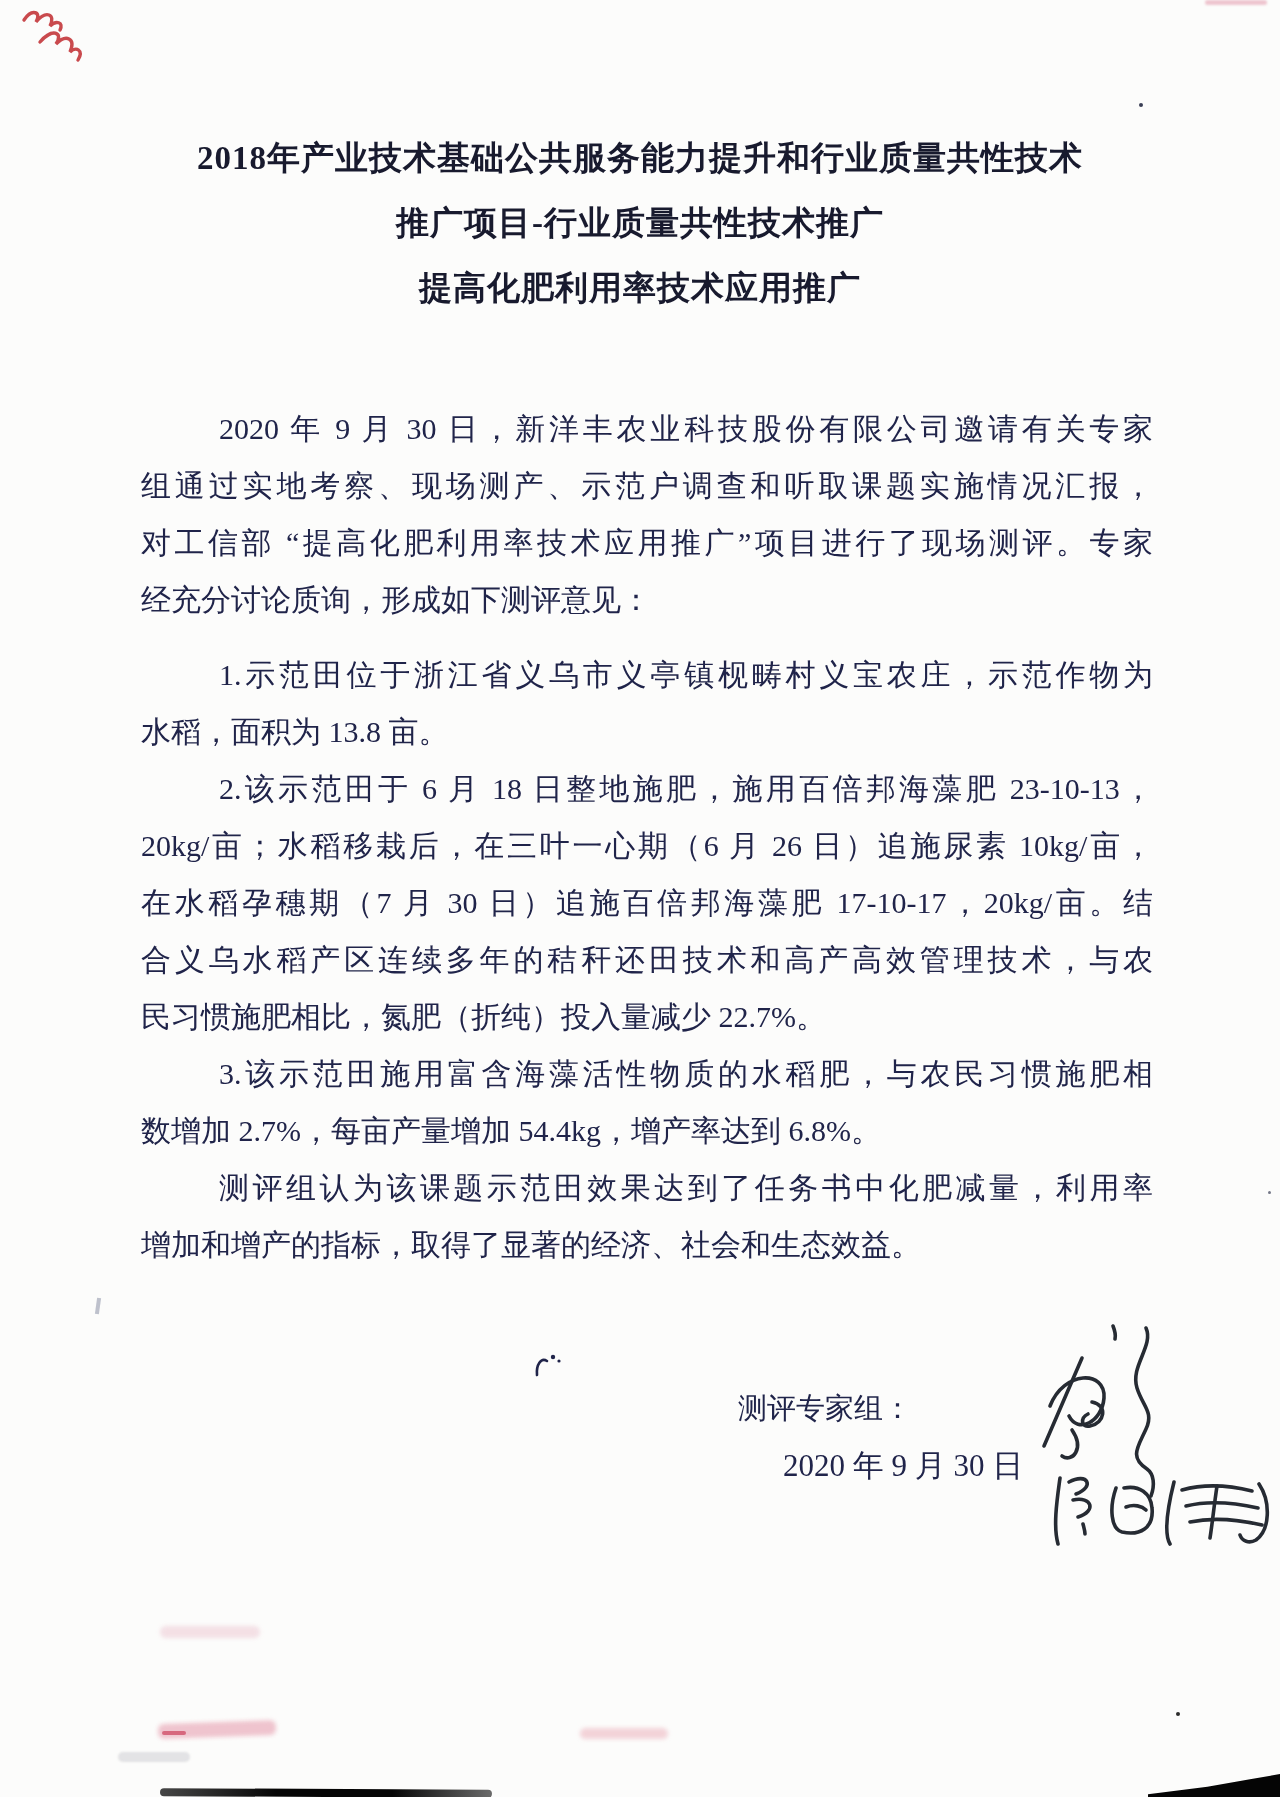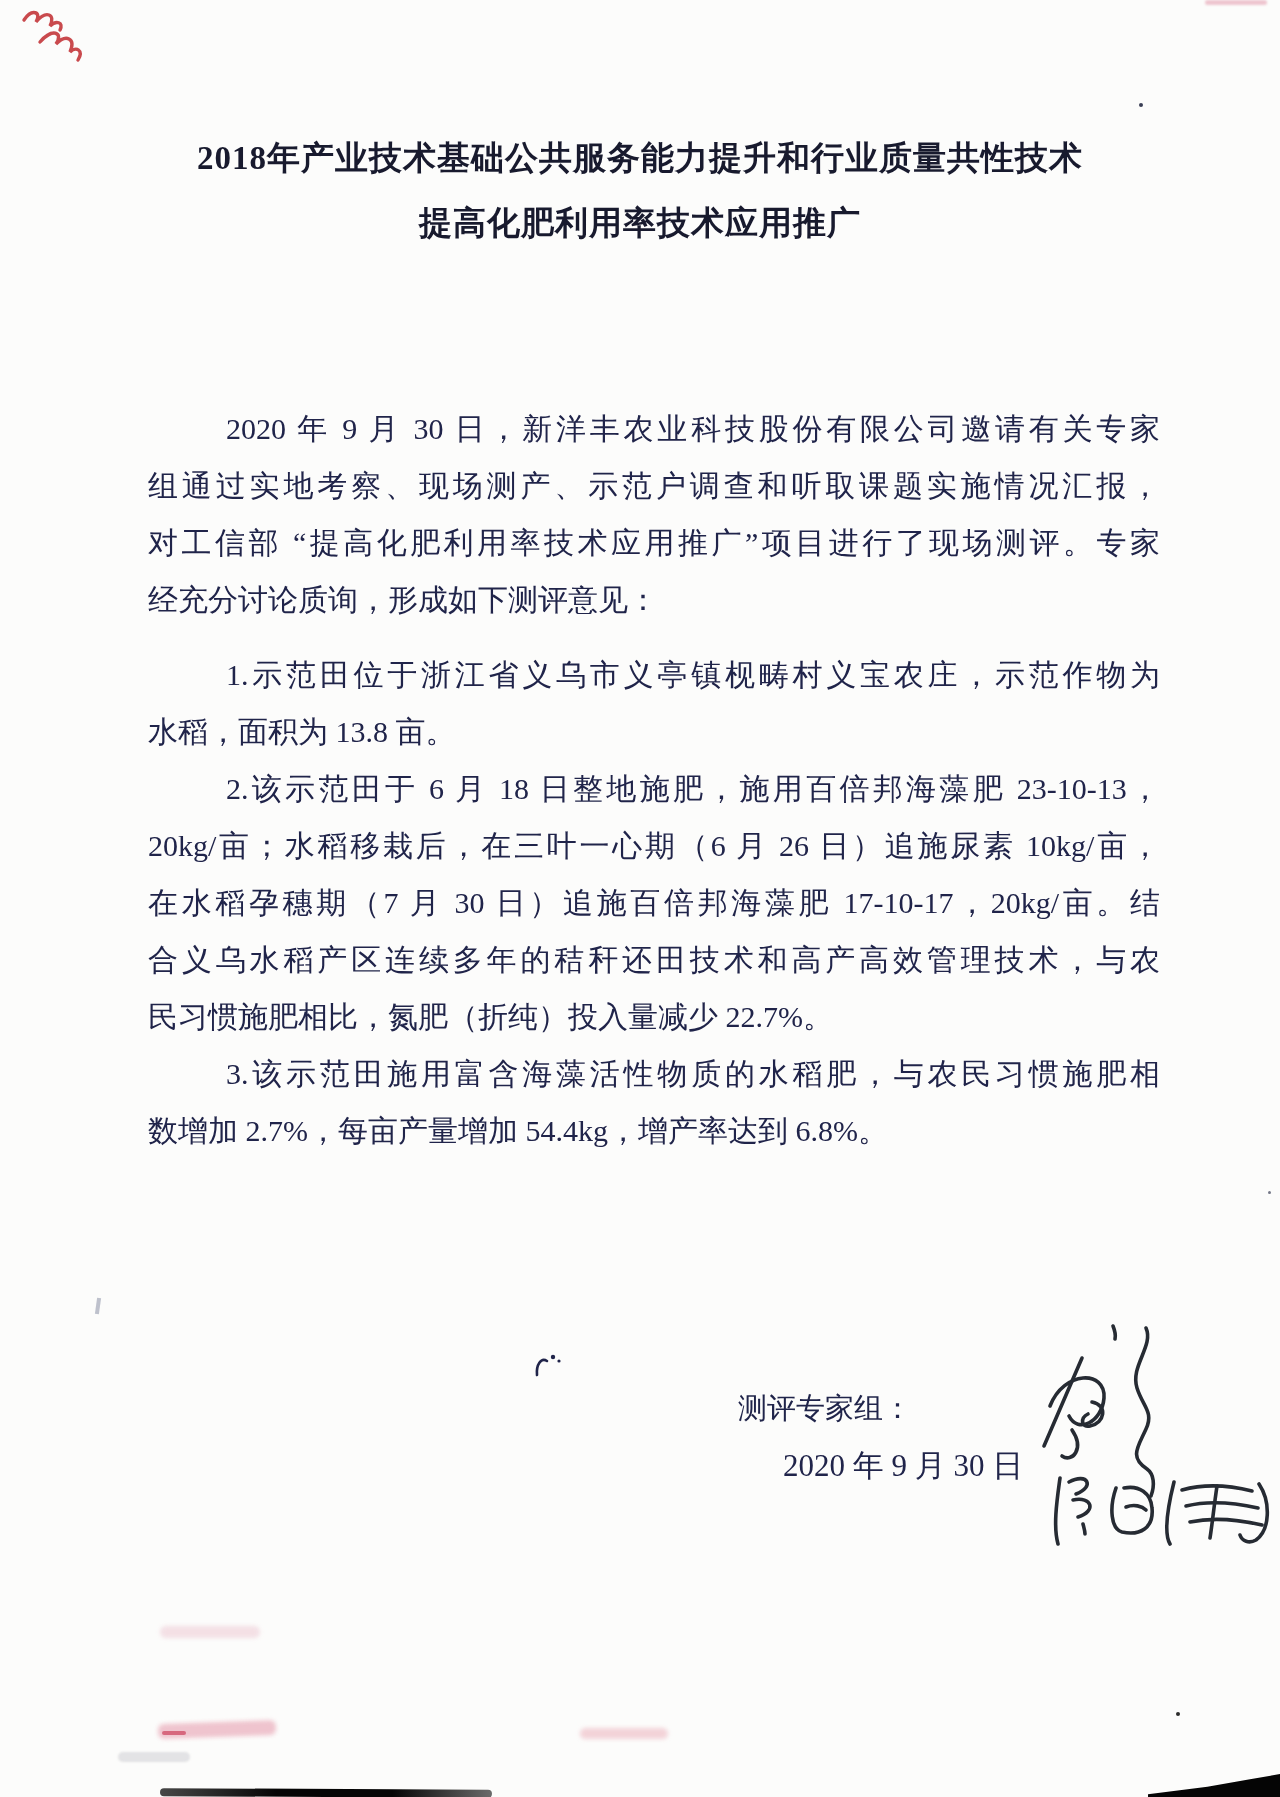--- a/index.html
+++ b/index.html
@@ -15,21 +15,21 @@
   }
   
   .titles {
     position:absolute; left:125px; top:126px; width:1030px;
     text-align:center; font-weight:bold; color:#181a2e;
   }
   .titles .t { line-height:65px; font-size:33px; letter-spacing:1px; }
   .titles .t4 { font-size:34px; letter-spacing:12px; }
   
   .bodytext {
-    position:absolute; left:148px; top:400px; width:1012px;
+    position:absolute; left:141px; top:400px; width:1012px;
     font-size:30px;
   }
   .line {
     line-height:57px;
     text-align:justify;
     text-align-last:justify;
   }
   .line.last { text-align-last:left; }
   .line.indent { text-indent:78px; }
   .para.gap { margin-top:18px; }
@@ -77,20 +77,21 @@
       <path d="M10,18 C18,6 28,10 22,20 C32,8 42,12 36,24 C42,18 50,20 46,28"></path>
       <path d="M26,40 C38,26 50,30 42,42 C52,32 62,36 56,50 C62,44 70,48 64,58"></path>
     </g>
   </svg>
 
   <div class="pink top-right"></div>
   <div class="speck s1"></div>
 
   <div class="titles">
     <div class="t">2018年产业技术基础公共服务能力提升和行业质量共性技术</div>
+    <div class="t">推广项目-行业质量共性技术推广</div>
     <div class="t">提高化肥利用率技术应用推广</div>
   </div>
 
   <div class="bodytext">
     <div class="para">
       <div class="line indent">2020 年 9 月 30 日，新洋丰农业科技股份有限公司邀请有关专家</div>
       <div class="line">组通过实地考察、现场测产、示范户调查和听取课题实施情况汇报，</div>
       <div class="line">对工信部 “提高化肥利用率技术应用推广”项目进行了现场测评。专家</div>
       <div class="line last">经充分讨论质询，形成如下测评意见：</div>
     </div>
@@ -101,20 +102,24 @@
     <div class="para">
       <div class="line indent">2.该示范田于 6 月 18 日整地施肥，施用百倍邦海藻肥 23-10-13，</div>
       <div class="line">20kg/亩；水稻移栽后，在三叶一心期（6 月 26 日）追施尿素 10kg/亩，</div>
       <div class="line">在水稻孕穗期（7 月 30 日）追施百倍邦海藻肥 17-10-17，20kg/亩。结</div>
       <div class="line">合义乌水稻产区连续多年的秸秆还田技术和高产高效管理技术，与农</div>
       <div class="line last">民习惯施肥相比，氮肥（折纯）投入量减少 22.7%。</div>
     </div>
     <div class="para">
       <div class="line indent">3.该示范田施用富含海藻活性物质的水稻肥，与农民习惯施肥相</div>
       <div class="line last">数增加 2.7%，每亩产量增加 54.4kg，增产率达到 6.8%。</div>
+    </div>
+    <div class="para">
+      <div class="line indent">测评组认为该课题示范田效果达到了任务书中化肥减量，利用率</div>
+      <div class="line last">增加和增产的指标，取得了显著的经济、社会和生态效益。</div>
     </div>
   </div>
 
   <svg class="inkmark-svg" width="36" height="30" viewBox="0 0 36 30">
     <g fill="none" stroke="#20244a" stroke-width="2.6" stroke-linecap="round">
       <path d="M5,25 C4,15 9,7 15,11"></path>
     </g>
     <circle cx="21" cy="7" r="2.2" fill="#20244a"></circle>
     <circle cx="27" cy="11" r="1.6" fill="#20244a"></circle>
   </svg>

